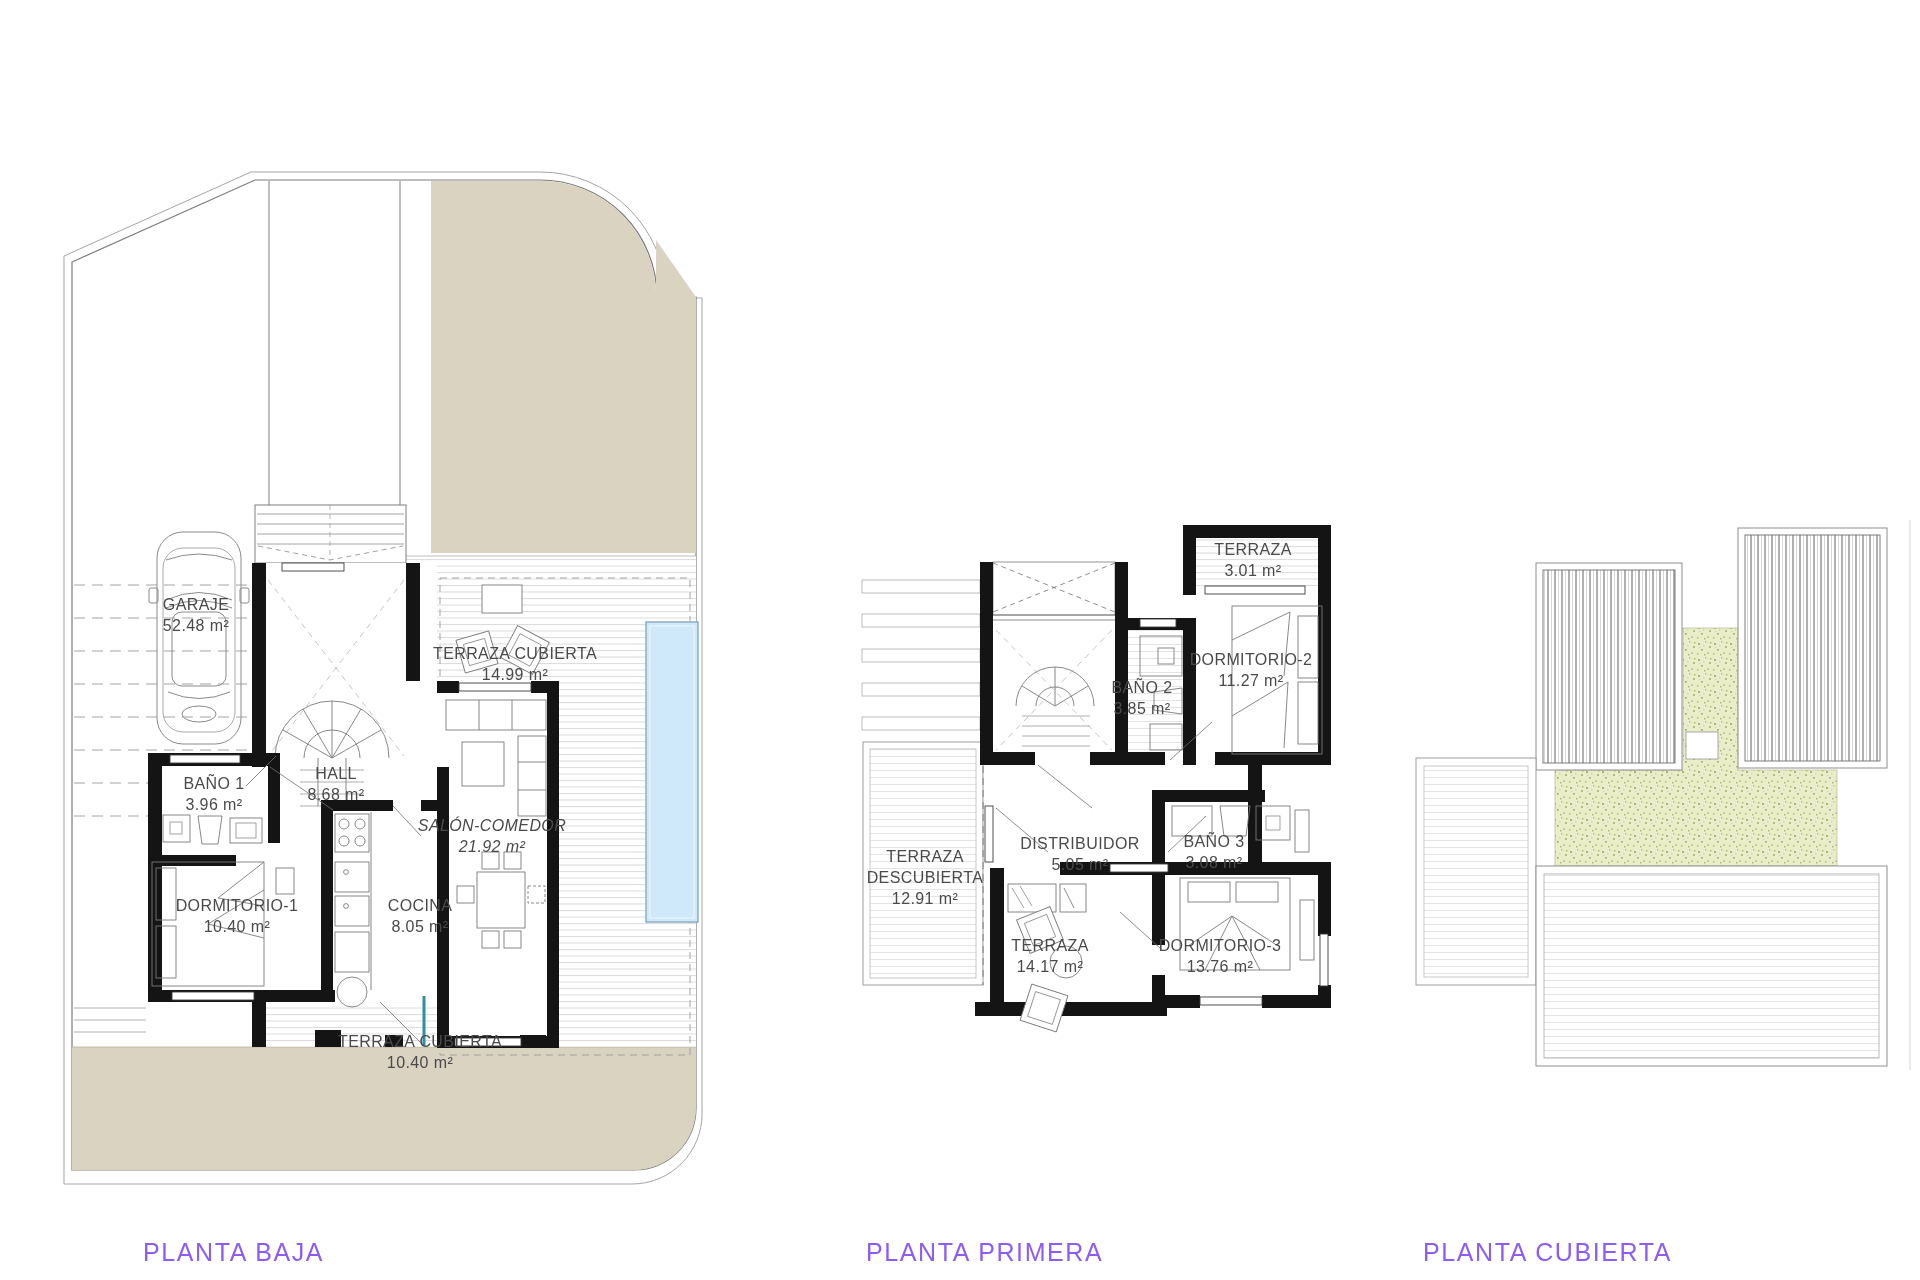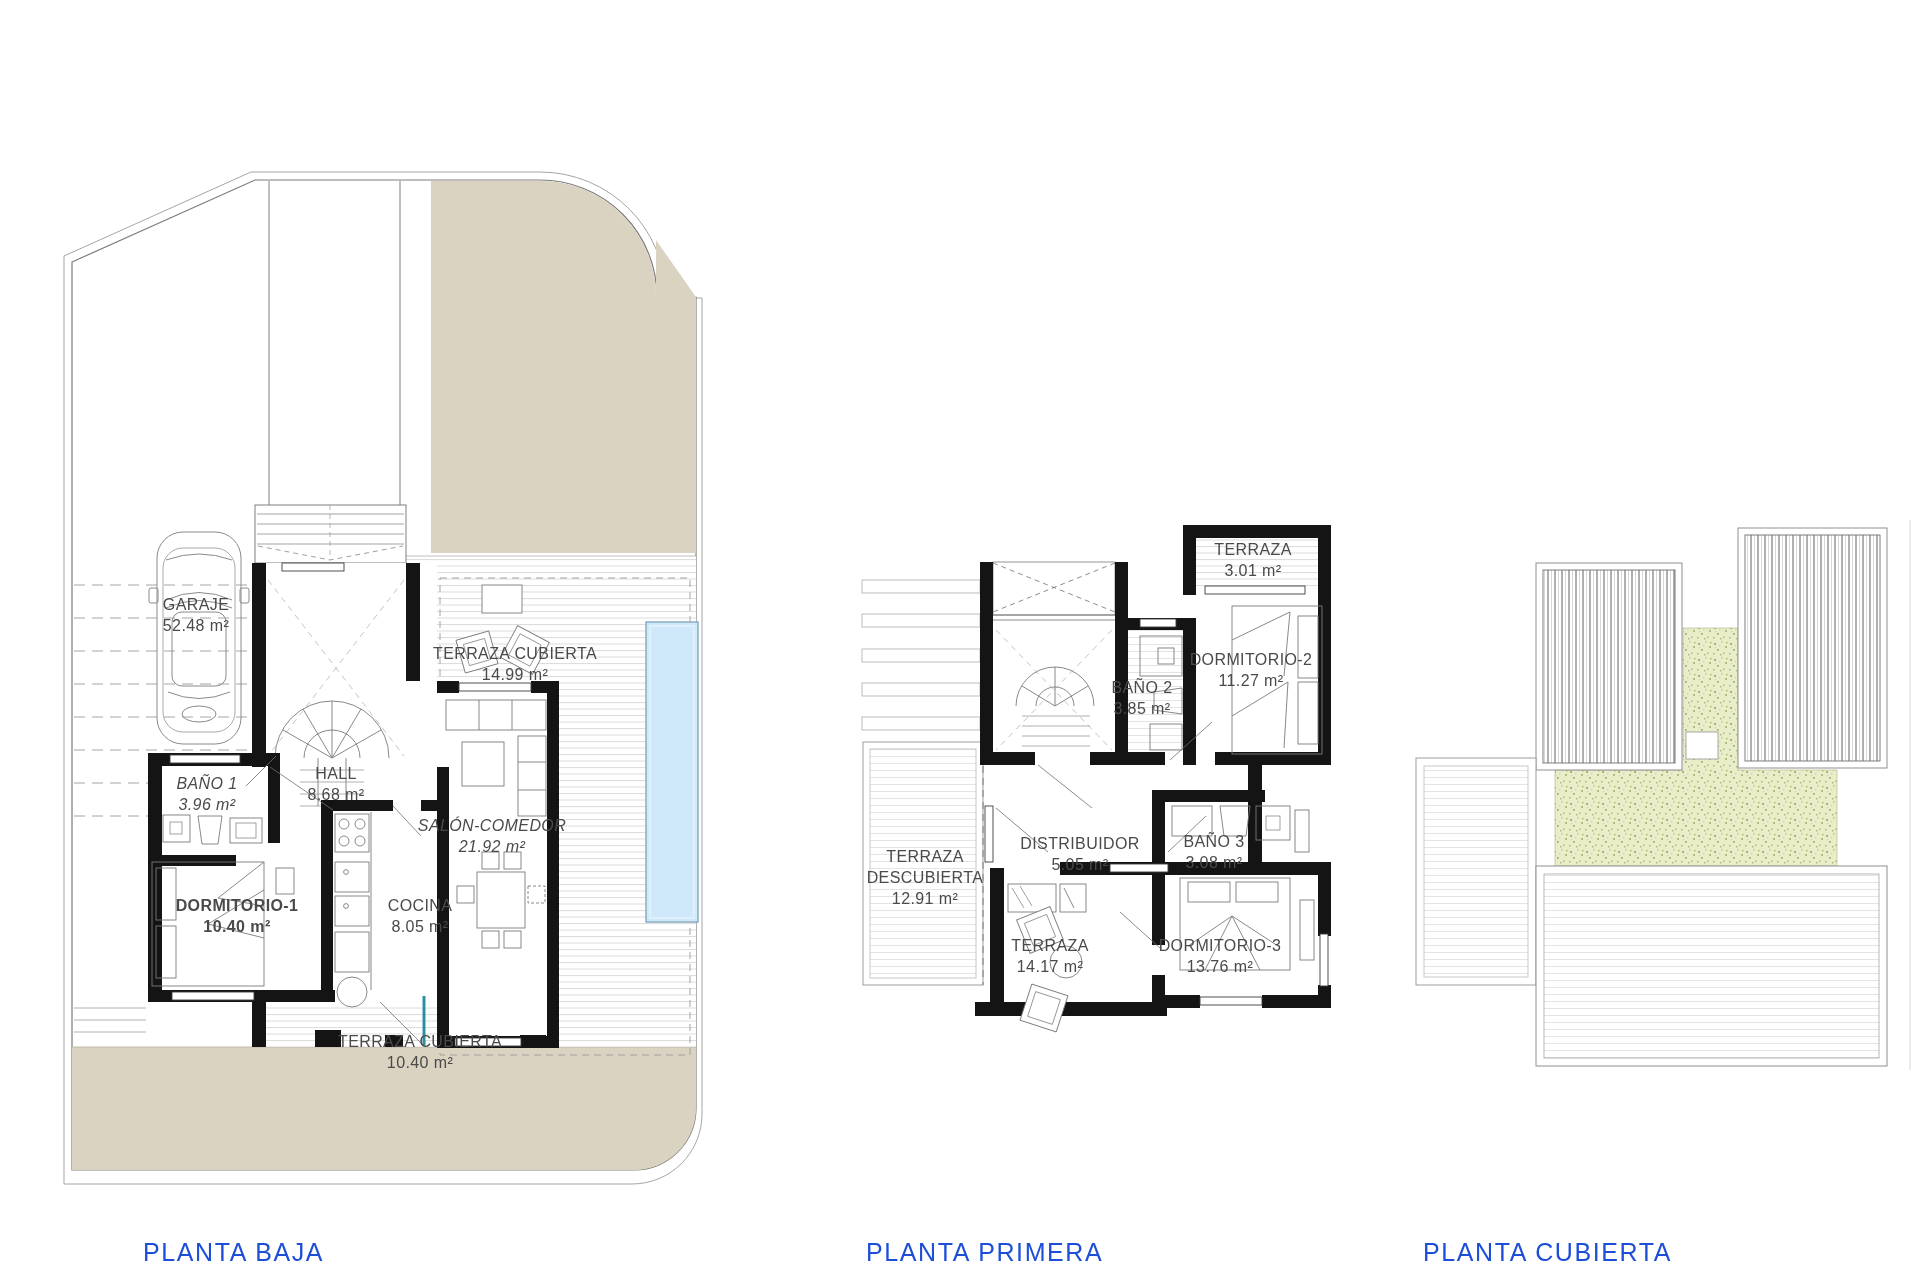--- a/index.html
+++ b/index.html
@@ -9,21 +9,21 @@
   }
   #drawing{position:absolute;left:0;top:0;}
   .room-label{
     position:absolute;transform:translate(-50%,-50%);
     text-align:center;font-size:16px;color:#4a4a4a;
     letter-spacing:.4px;line-height:1.32;white-space:nowrap;z-index:5;
   }
   .room-label .rname,.room-label .rarea{display:block;}
   .room-label.wrap{white-space:normal;width:118px;}
   .plan-title{
-    position:absolute;font-size:25px;color:#1d4ed8;letter-spacing:1.6px;
+    position:absolute;font-size:25px;color:#8b5cf6;letter-spacing:1.6px;
     white-space:nowrap;z-index:5;text-align:center;
   }
 </style>
 </head>
 <body>
 
 <div id="canvas">
 
   <svg id="drawing" width="1920" height="1280" viewBox="0 0 1920 1280" xmlns="http://www.w3.org/2000/svg">
     <defs>
@@ -426,25 +426,25 @@
     <span class="rarea">52.48 m²</span>
   </div>
   <div class="room-label" style="left:515px;top:664px;">
     <span class="rname">TERRAZA CUBIERTA</span>
     <span class="rarea">14.99 m²</span>
   </div>
   <div class="room-label" style="left:336px;top:784px;">
     <span class="rname">HALL</span>
     <span class="rarea">8.68 m²</span>
   </div>
-  <div class="room-label" style="left:207px;top:794px;font-style:italic;">
+  <div class="room-label" style="left:214px;top:794px;">
     <span class="rname">BAÑO 1</span>
     <span class="rarea">3.96 m²</span>
   </div>
-  <div class="room-label" style="left:237px;top:916px;font-weight:bold;">
+  <div class="room-label" style="left:237px;top:916px;">
     <span class="rname">DORMITORIO-1</span>
     <span class="rarea">10.40 m²</span>
   </div>
   <div class="room-label" style="left:380px;top:916px;margin-left:40px;">
     <span class="rname">COCINA</span>
     <span class="rarea">8.05 m²</span>
   </div>
   <div class="room-label" style="left:492px;top:836px;font-style:italic;">
     <span class="rname">SALÓN-COMEDOR</span>
     <span class="rarea">21.92 m²</span>

